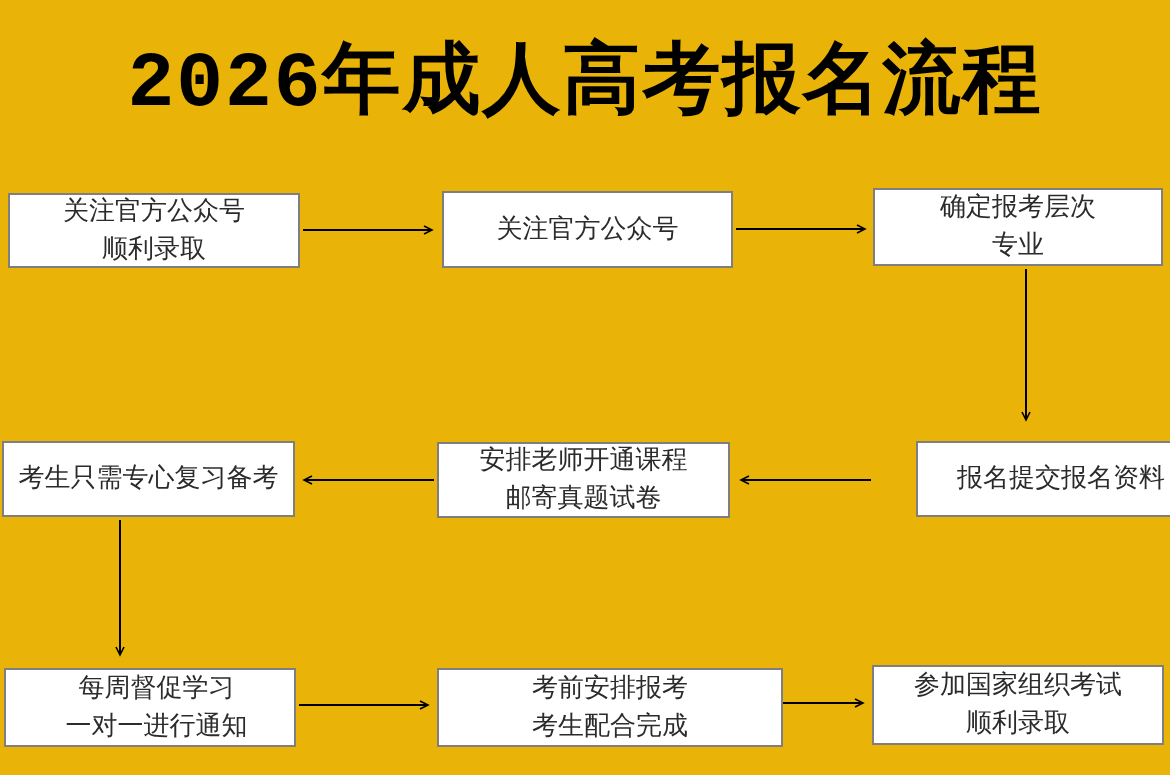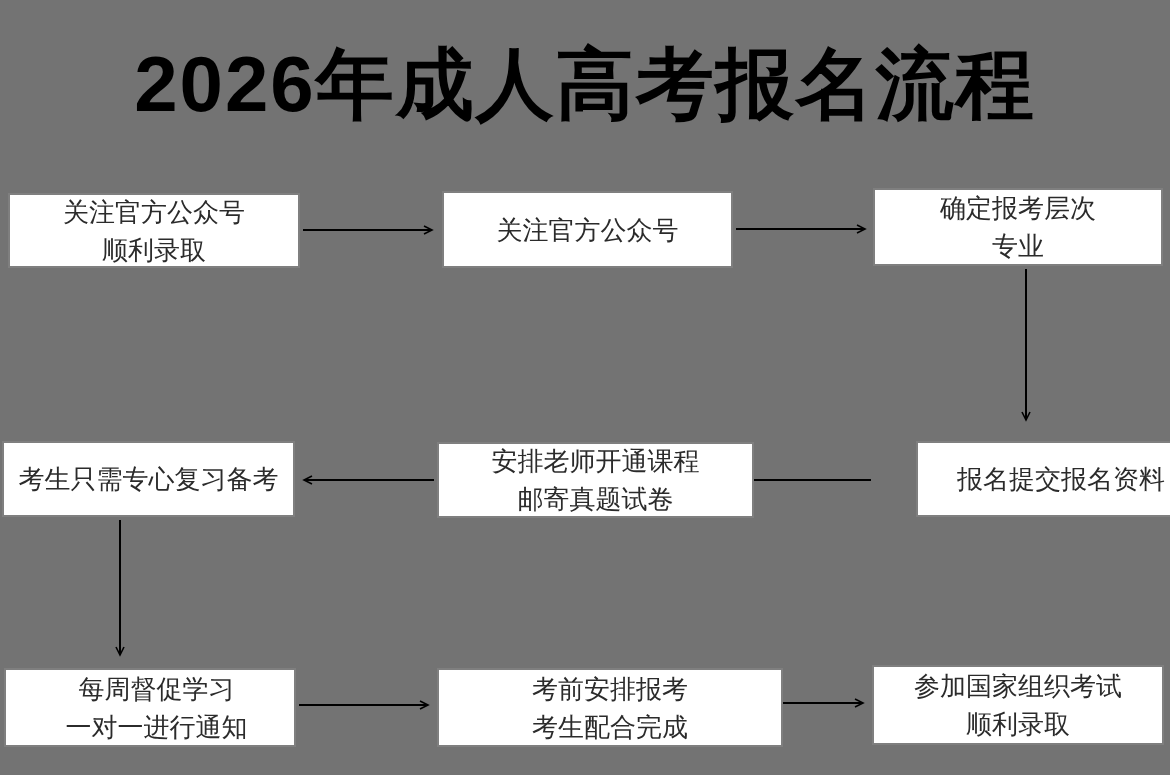--- a/index.html
+++ b/index.html
@@ -1,21 +1,21 @@
 <!DOCTYPE html>
 <html><head>
 <meta charset="utf-8">
 <style>
   html, body { margin: 0; padding: 0; background: #ffffff; }
   #canvas {
     position: relative;
     width: 1170px;
     height: 775px;
-    background: #737373;
-    font-family: Liberation Sans, sans-serif;
+    background: #eab308;
+    font-family: Liberation Mono, monospace;
     overflow: hidden;
   }
   .title {
     position: absolute;
     left: 0; top: 28px;
     width: 1170px;
     text-align: center;
     font-size: 78px;
     font-weight: 900;
     letter-spacing: 2px;
@@ -37,21 +37,21 @@
     font-size: 26px;
     line-height: 38px;
     color: #2b2b2b;
     white-space: nowrap;
     text-align: center;
   }
   .n1 { left: 8px;   top: 193px; width: 292px; height: 75px; }
   .n2 { left: 442px; top: 191px; width: 291px; height: 77px; }
   .n3 { left: 873px; top: 188px; width: 290px; height: 78px; justify-content: center; }
   .n4 { left: 916px; top: 441px; width: 290px; height: 76px; }
-  .n5 { left: 437px; top: 442px; width: 317px; height: 76px; }
+  .n5 { left: 437px; top: 442px; width: 293px; height: 76px; }
   .n6 { left: 2px;   top: 441px; width: 293px; height: 76px; }
   .n7 { left: 4px;   top: 668px; width: 292px; height: 79px; padding-left: 13px; }
   .n8 { left: 437px; top: 668px; width: 346px; height: 79px; }
   .n9 { left: 872px; top: 665px; width: 292px; height: 80px; }
   #arrows {
     position: absolute;
     left: 0; top: 0;
     width: 1170px;
     height: 775px;
     pointer-events: none;

